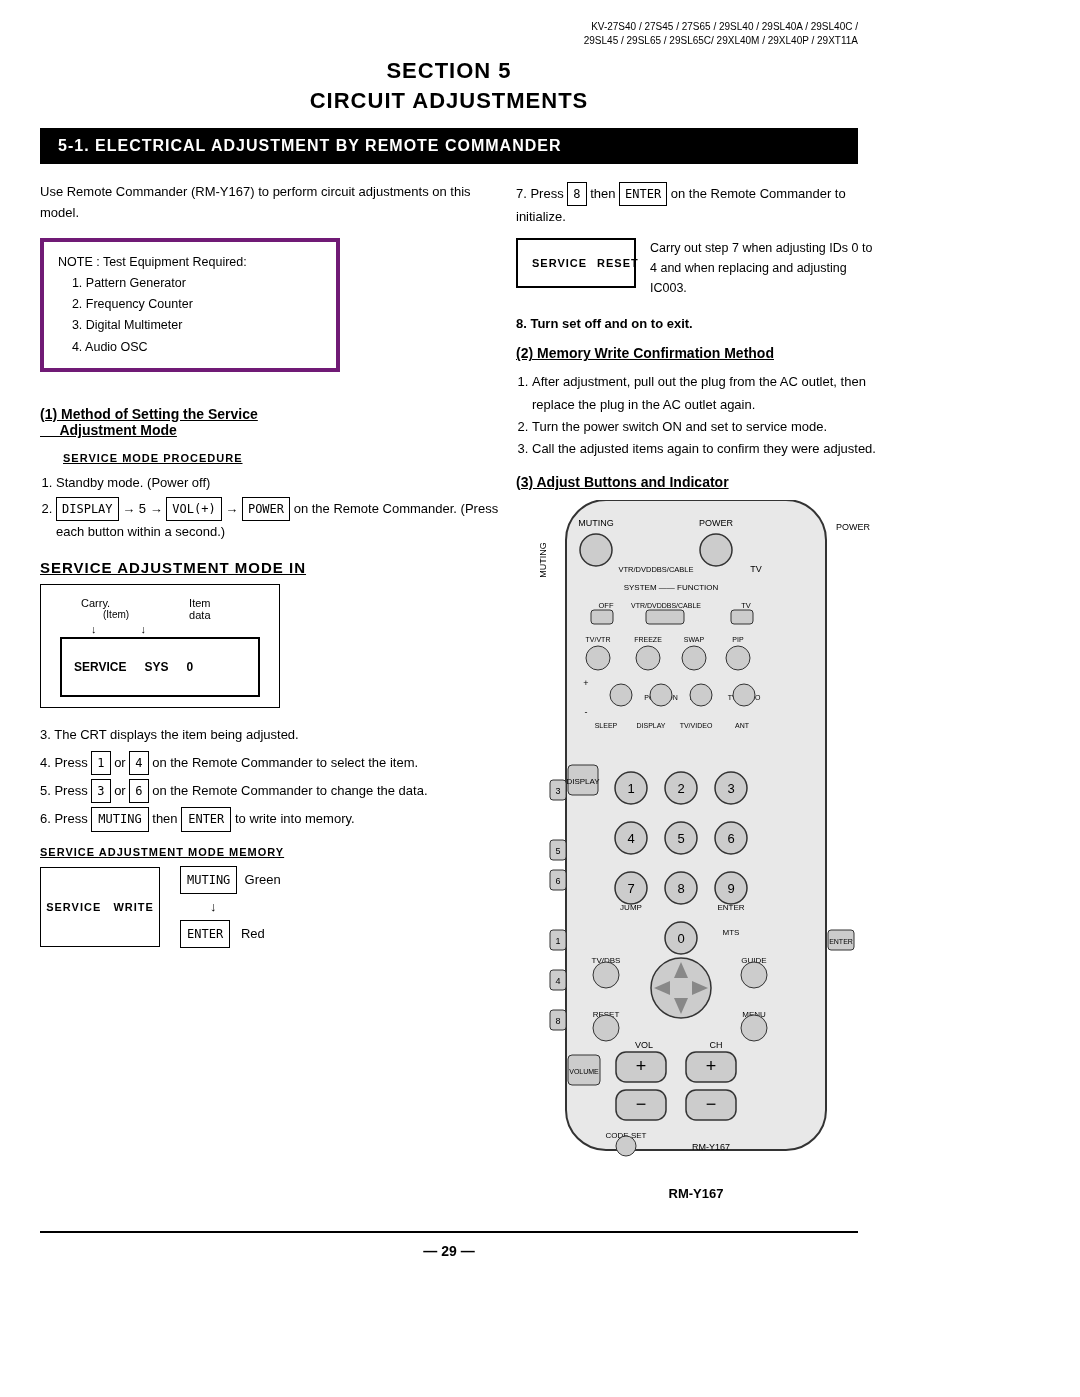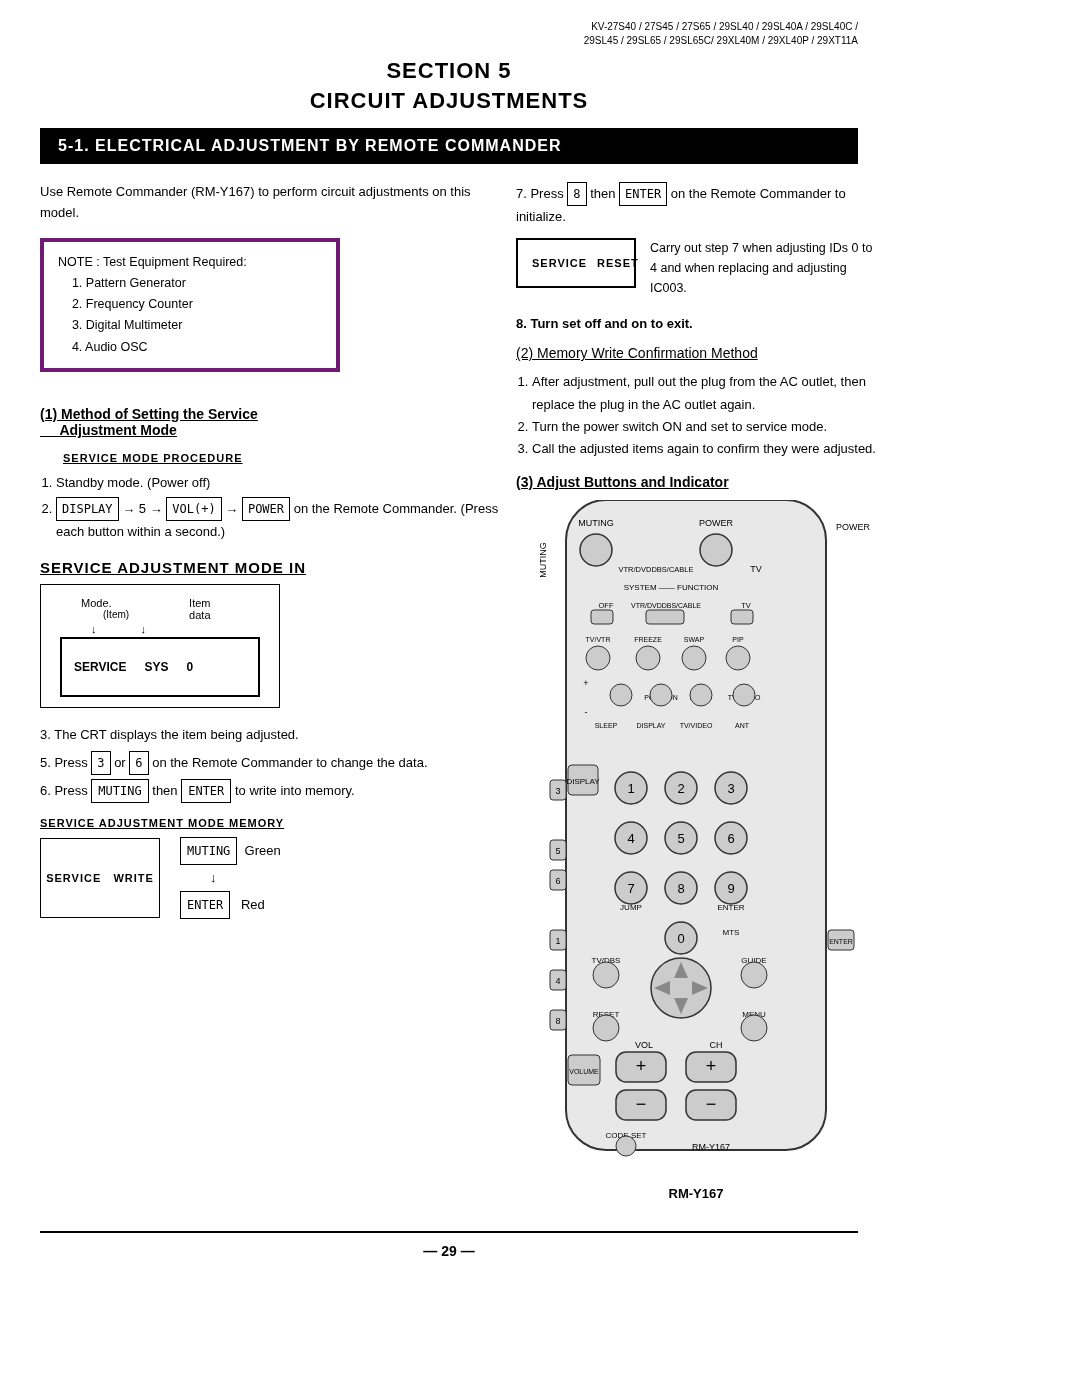--- a/index.html
+++ b/index.html
@@ -218,21 +218,21 @@
       min-width: 120px;
       height: 50px;
     }
     .service-reset-text {
       font-size: 12.5px;
       line-height: 1.6;
       max-width: 300px;
     }
     .right-section-heading {
       font-size: 14px;
-      font-weight: normal;
+      font-weight: bold;
       text-decoration: underline;
       margin-bottom: 10px;
       margin-top: 8px;
     }
     .memory-steps-list {
       font-size: 13px;
       line-height: 1.7;
       padding-left: 16px;
       margin-bottom: 14px;
     }
@@ -336,41 +336,42 @@
         </li>
       </ol>
 
       
       <div class="service-adj-label">SERVICE  ADJUSTMENT MODE IN</div>
 
       
       <div class="display-diagram">
         <div class="disp-labels">
           <div>
-            <div>Mode.</div>
+            <div>Carry.</div>
             <div class="disp-label-sub">(Item)</div>
           </div>
           <div>Item<br>data</div>
         </div>
         <div class="disp-arrows">
           <span>↓</span>
           <span>↓</span>
         </div>
         <div class="disp-screen">
           <div class="disp-screen-text">
             <span>SERVICE</span>
             <span>SYS</span>
             <span>0</span>
           </div>
         </div>
       </div>
 
       
       <ul class="steps-continued">
         <li>3.  The CRT displays the item being adjusted.</li>
+        <li>4.  Press <span class="key-box">1</span> or <span class="key-box">4</span> on the Remote Commander to select the item.</li>
         <li>5.  Press <span class="key-box">3</span> or <span class="key-box">6</span> on the Remote Commander to change the data.</li>
         <li>6.  Press <span class="key-box muting-key">MUTING</span> then <span class="key-box enter-key">ENTER</span> to write into memory.</li>
       </ul>
 
       
       <div class="service-adj-memory">SERVICE  ADJUSTMENT MODE MEMORY</div>
 
       
       <div class="memory-diagram">
         <div class="memory-screen">

